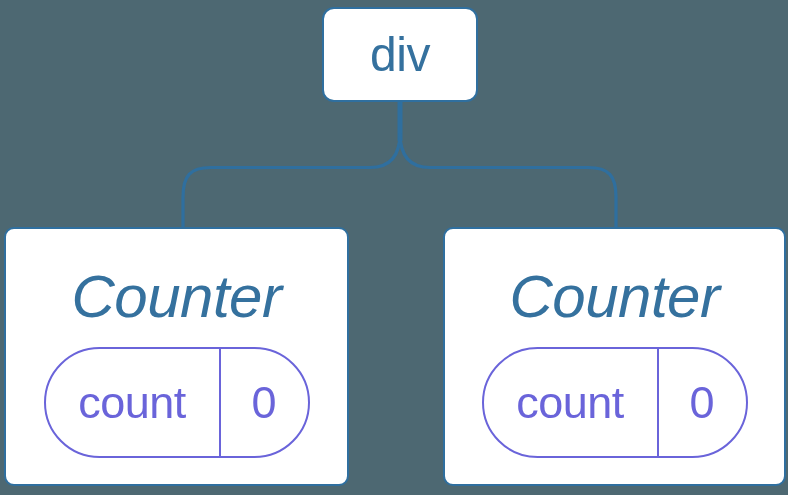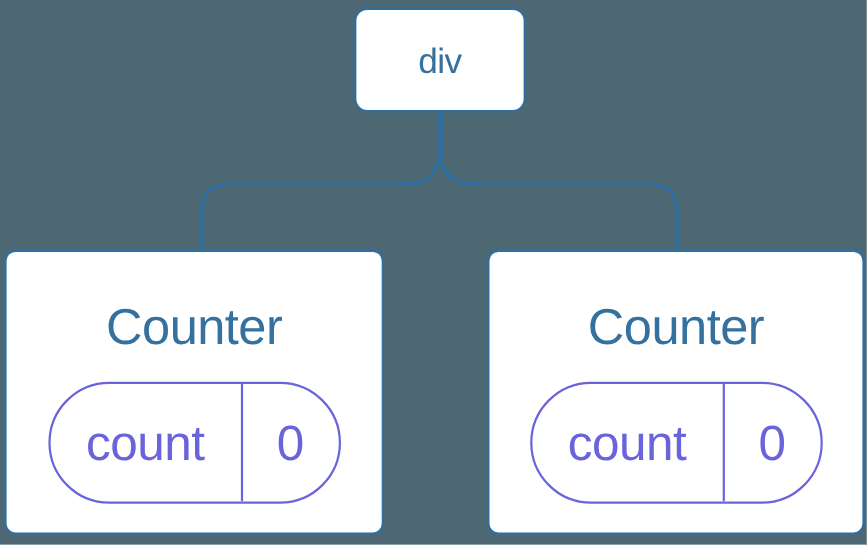--- a/index.html
+++ b/index.html
@@ -39,21 +39,21 @@
     height: 95px;
     box-sizing: border-box;
     background: var(--card-white, #FFFFFF);
     border: 2.5px solid var(--line-blue, #2F6F9F);
     border-radius: 12px;
     display: flex;
     align-items: center;
     justify-content: center;
   }
   .node-root .root-label {
-    font-size: 32px;
+    font-size: 48px;
     line-height: 1;
     letter-spacing: -0.5px;
     color: var(--heading-blue, #35719E);
   }
 
   .card {
     position: absolute;
     top: 227px;
     height: 259px;
     box-sizing: border-box;
@@ -62,24 +62,25 @@
     border-radius: 10px;
     display: flex;
     flex-direction: column;
     align-items: center;
   }
   .card.left  { left: 4px;   width: 345px; }
   .card.right { left: 443px; width: 343px; }
 
   .card-title {
     margin-top: 42px;
-    font-size: 46px;
+    font-size: 60px;
     line-height: 52px;
     letter-spacing: -0.5px;
     color: var(--heading-blue, #35719E);
+    font-style: italic;
   }
 
   .pill {
     margin-top: 24px;
     width: 266px;
     height: 111px;
     box-sizing: border-box;
     border: 2px solid var(--state-purple, #6A64DA);
     border-radius: 60px;
     display: flex;

